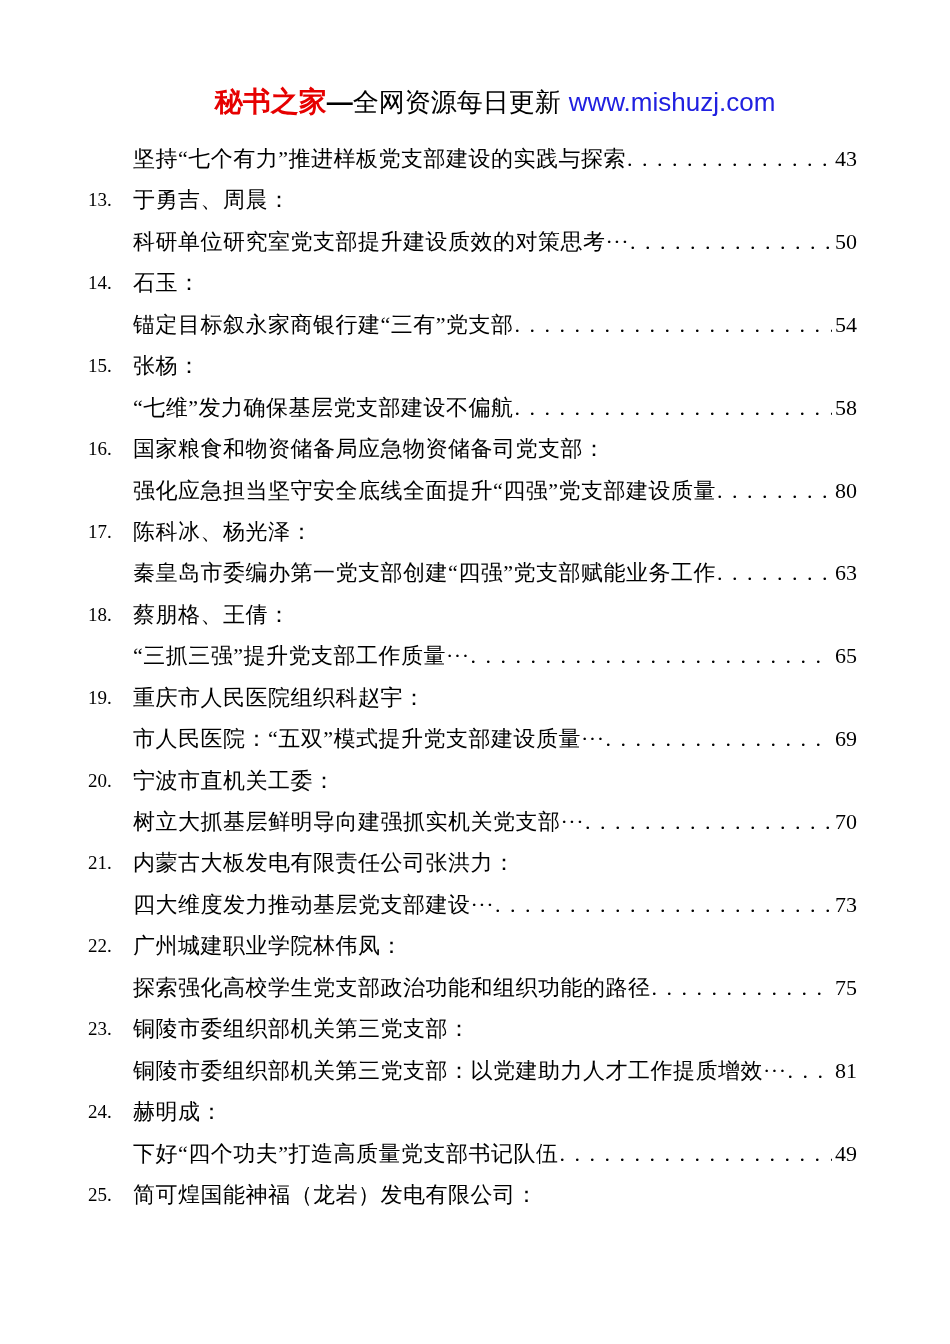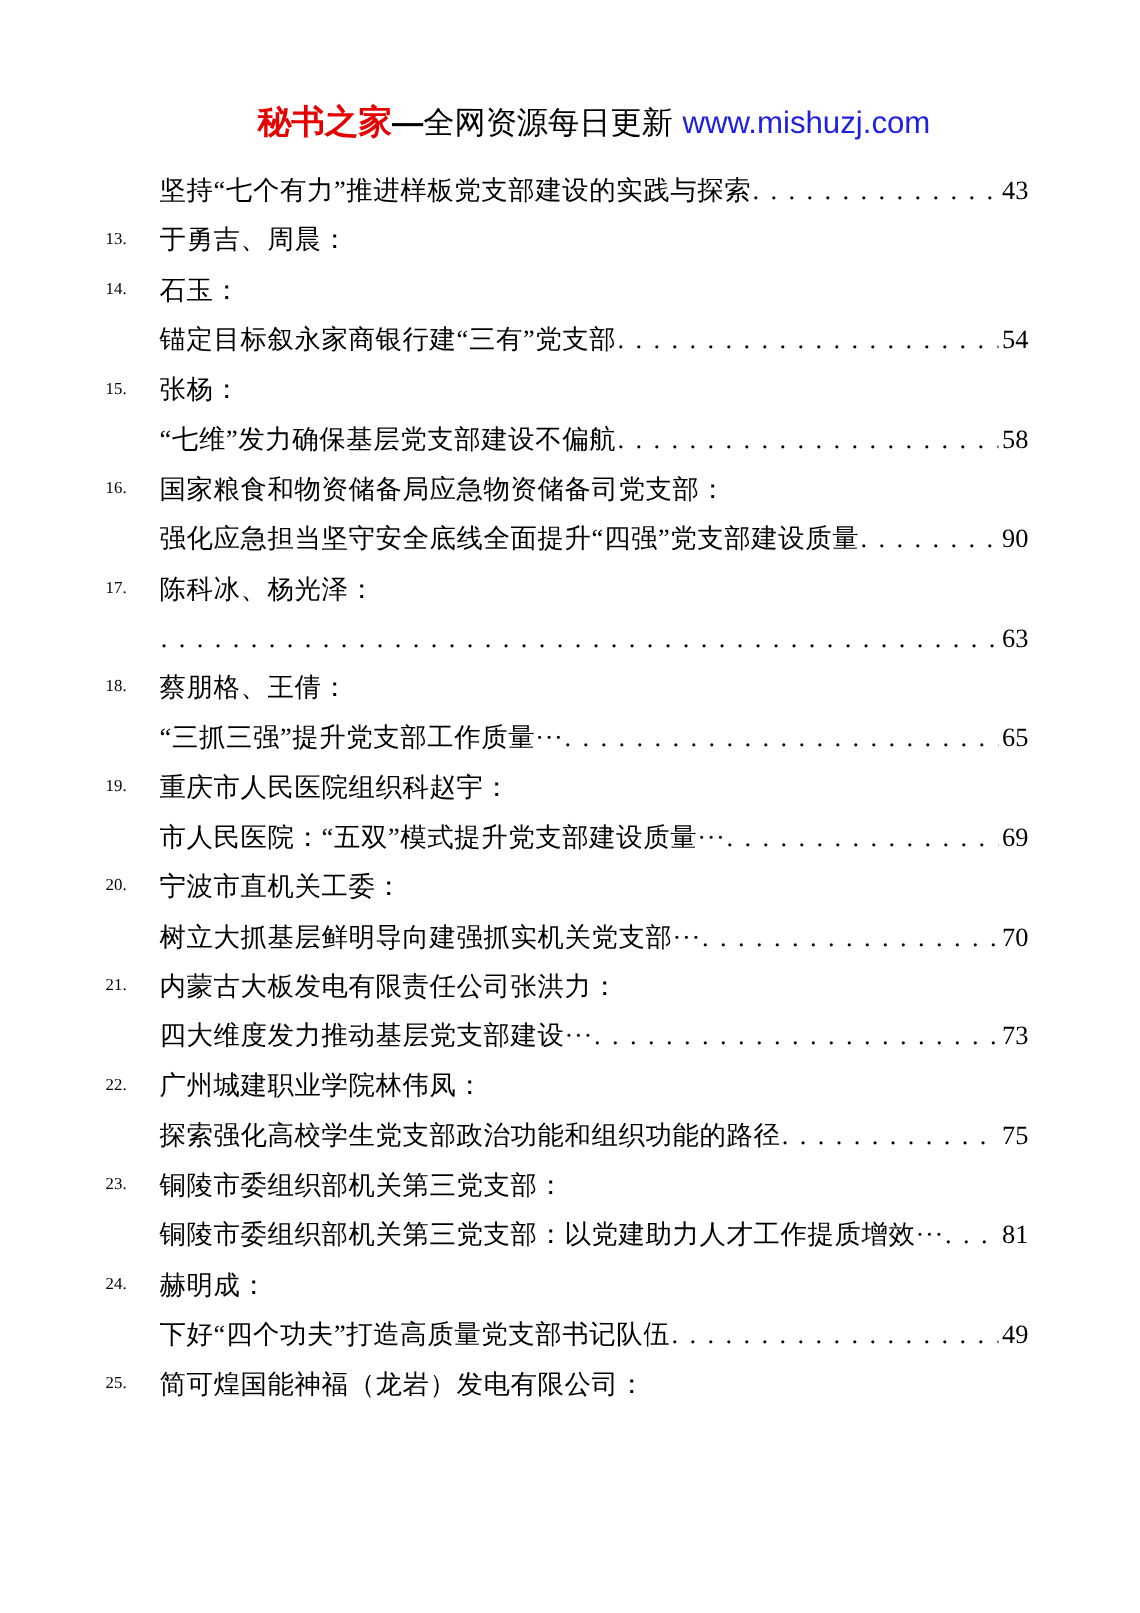--- a/index.html
+++ b/index.html
@@ -54,21 +54,21 @@
     display: flex;
     align-items: flex-start;
     height: 41.45px;
     line-height: 41.45px;
     font-size: 22px;
     white-space: nowrap;
   }
   .num {
     flex: none;
     width: 45px;
-    font-size: 14px;
+    font-size: 19px;
   }
   .text {
     flex: none;
     letter-spacing: 0.5px;
   }
   .dots {
     flex: 1 1 auto;
     overflow: hidden;
     margin: 0 3px 0 1px;
     min-width: 0;
@@ -96,20 +96,26 @@
         <span class="num"></span>
         <span class="text">坚持“七个有力”推进样板党支部建设的实践与探索</span>
         <span class="dots"></span>
         <span class="page-num">43</span>
       </div>
       <div class="row">
         <span class="num">13.</span>
         <span class="text">于勇吉、周晨：</span>
       </div>
       <div class="row">
+        <span class="num"></span>
+        <span class="text">科研单位研究室党支部提升建设质效的对策思考···</span>
+        <span class="dots"></span>
+        <span class="page-num">50</span>
+      </div>
+      <div class="row">
         <span class="num">14.</span>
         <span class="text">石玉：</span>
       </div>
       <div class="row">
         <span class="num"></span>
         <span class="text">锚定目标叙永家商银行建“三有”党支部</span>
         <span class="dots"></span>
         <span class="page-num">54</span>
       </div>
       <div class="row">
@@ -123,28 +129,29 @@
         <span class="page-num">58</span>
       </div>
       <div class="row">
         <span class="num">16.</span>
         <span class="text">国家粮食和物资储备局应急物资储备司党支部：</span>
       </div>
       <div class="row">
         <span class="num"></span>
         <span class="text">强化应急担当坚守安全底线全面提升“四强”党支部建设质量</span>
         <span class="dots"></span>
-        <span class="page-num">90</span>
+        <span class="page-num">80</span>
       </div>
       <div class="row">
         <span class="num">17.</span>
         <span class="text">陈科冰、杨光泽：</span>
       </div>
       <div class="row">
         <span class="num"></span>
+        <span class="text">秦皇岛市委编办第一党支部创建“四强”党支部赋能业务工作</span>
         <span class="dots"></span>
         <span class="page-num">63</span>
       </div>
       <div class="row">
         <span class="num">18.</span>
         <span class="text">蔡朋格、王倩：</span>
       </div>
       <div class="row">
         <span class="num"></span>
         <span class="text">“三抓三强”提升党支部工作质量···</span>

